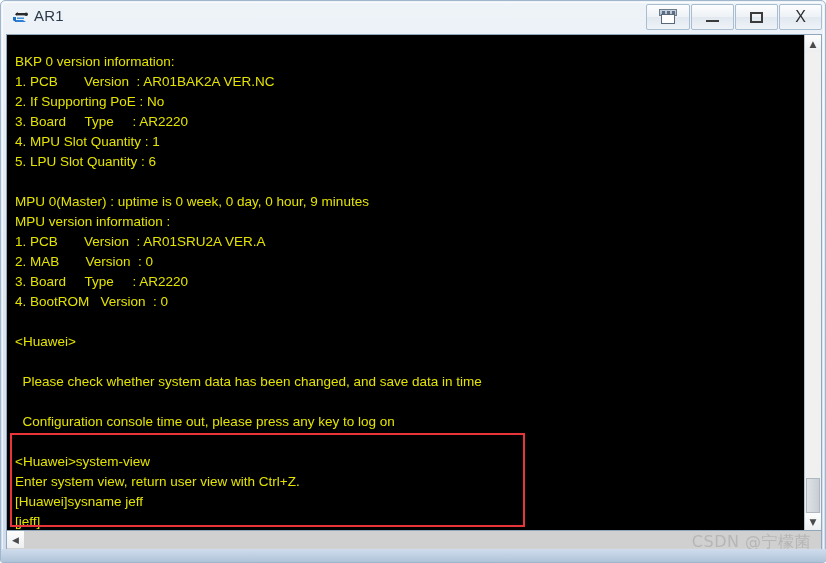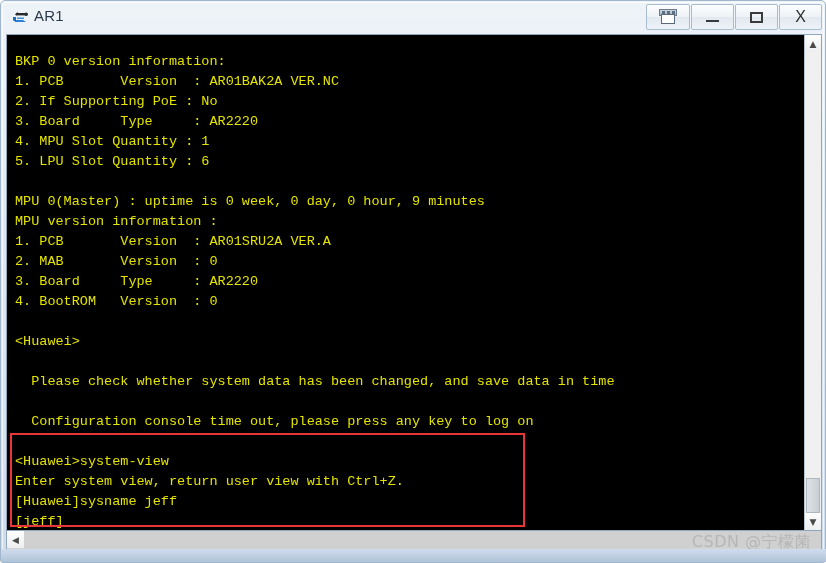--- a/index.html
+++ b/index.html
@@ -114,21 +114,21 @@
     width: 798px;
     height: 495px;
     background: #000000;
     overflow: hidden;
   }
   #term-text {
     position: absolute;
     left: 8px;
     top: 3px;
     color: #e3e300;
-    font-family: Liberation Mono, monospace;
+    font-family: Liberation Sans, sans-serif;
     font-size: 13.5px;
     line-height: 20px;
     white-space: pre;
     letter-spacing: 0px;
   }
 
   
   #redbox {
     position: absolute;
     left: 3px;

